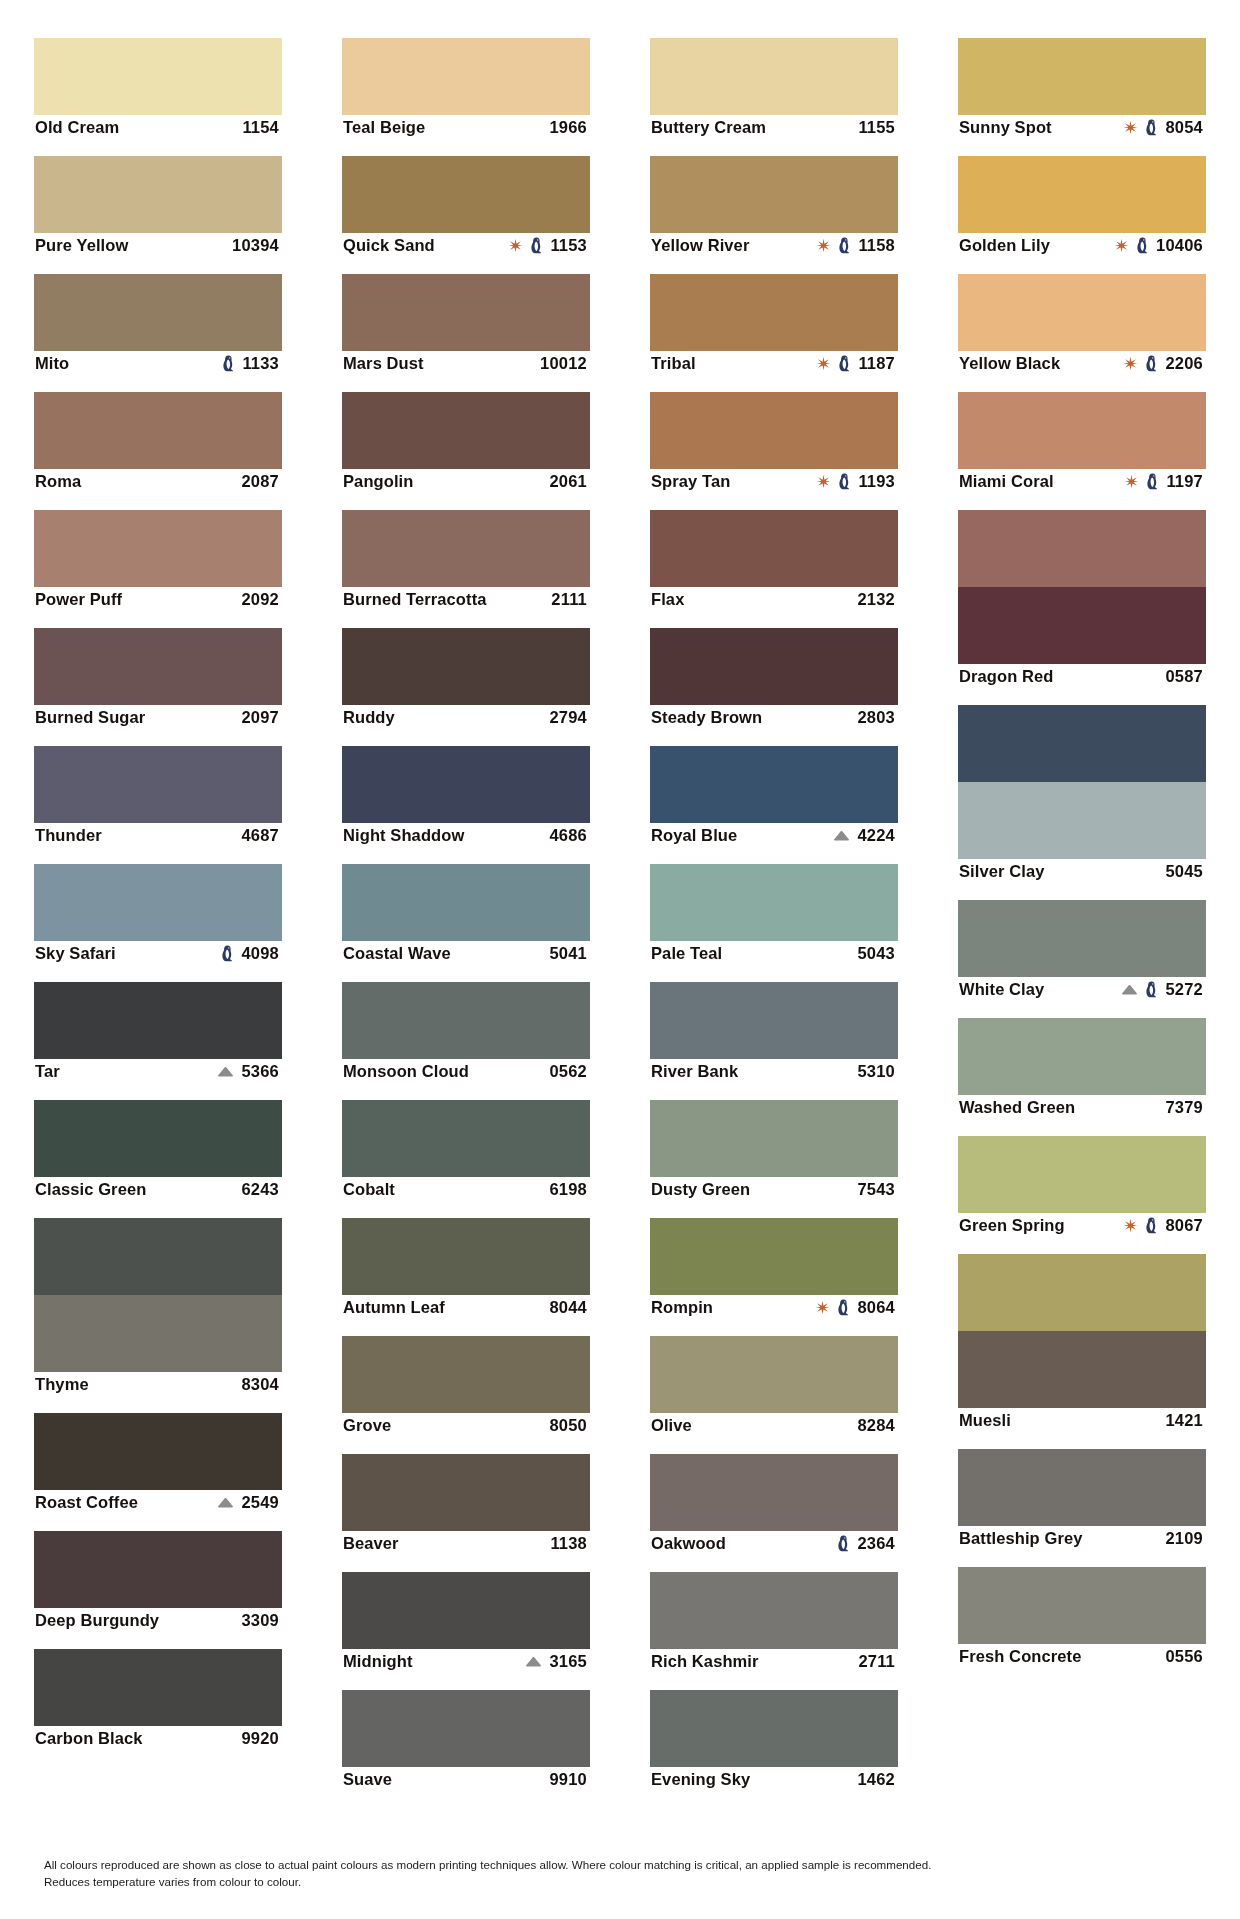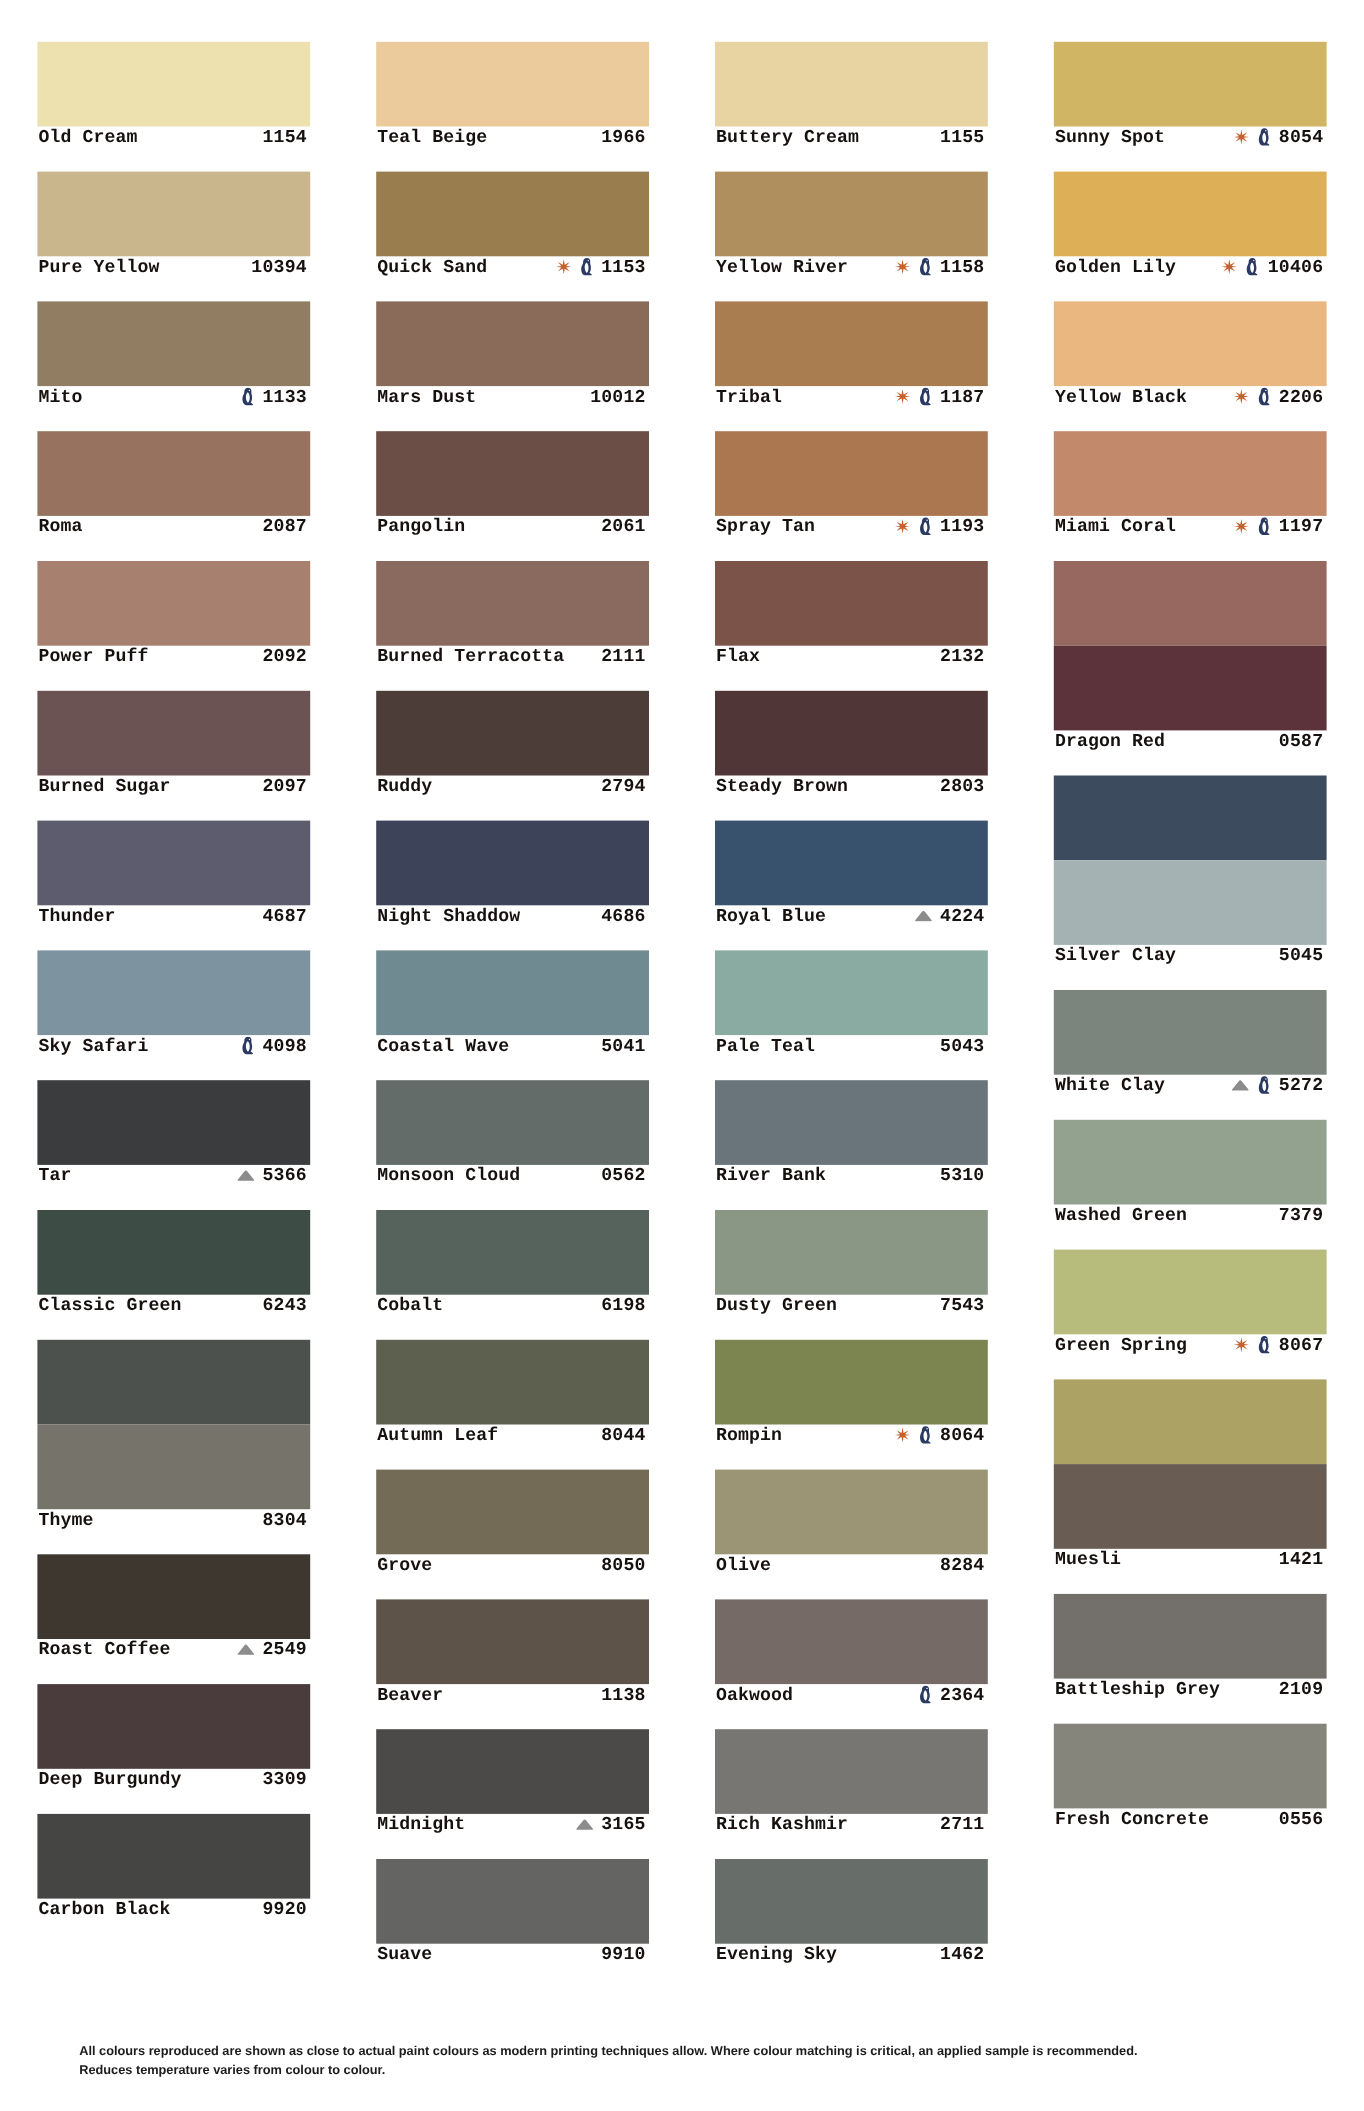--- a/index.html
+++ b/index.html
@@ -43,25 +43,24 @@
 
   .swatch-chip {
     width: 100%;
     height: 77px;
     display: block;
   }
 
   .swatch-label-row {
     height: 41px;
     display: flex;
-    align-items: flex-start;
+    align-items: center;
     justify-content: space-between;
     padding: 0 3px 16px 1px;
     box-sizing: border-box;
-    font-family: Liberation Mono, monospace;
   }
 
   .swatch-name {
     font-size: 16.5px;
     font-weight: 600;
     letter-spacing: 0.1px;
     color: #16110f;
     white-space: nowrap;
   }
 
@@ -92,22 +91,21 @@
   .icon-triangle svg { width: 17px; height: 11px; }
 
   #footer-note {
     position: absolute;
     left: 44px;
     right: 34px;
     top: 1857px;
     font-size: 11.6px;
     line-height: 1.46;
     color: #1c1c1c;
-    font-weight: 700;
-    margin-left: 28px;
+    font-weight: 400;
   }
   #footer-note p { margin: 0; }
 </style>
 </head>
 <body>
 
 <div id="chart-page">
 
   <div id="swatch-grid">
       <div class="grid-column">

